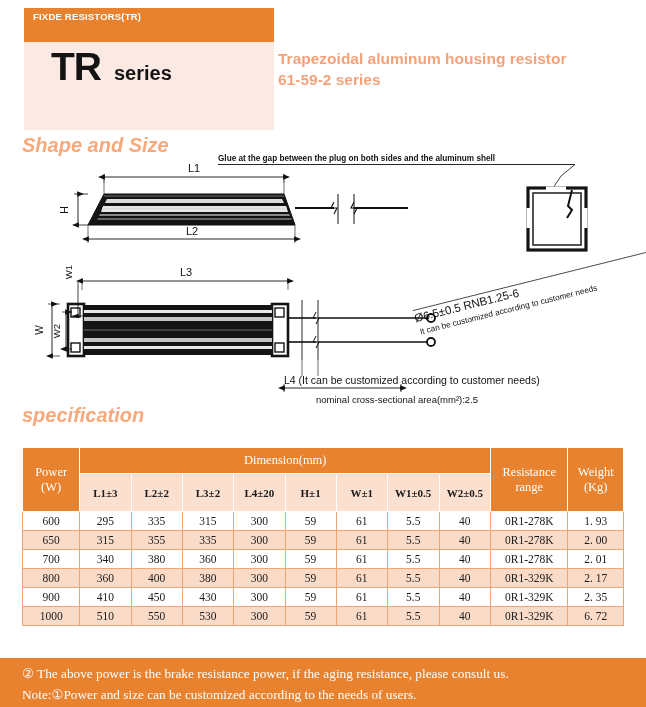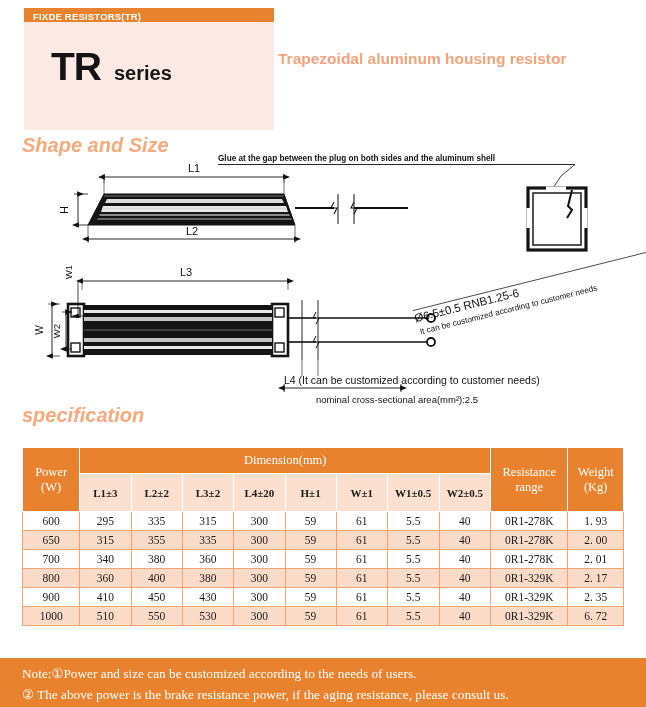--- a/index.html
+++ b/index.html
@@ -17,21 +17,21 @@
   
   #header-block {
     position: absolute;
     left: 24px; top: 8px;
     width: 250px; height: 122px;
     background: #FBEAE4;
   }
   #header-bar {
     position: absolute;
     left: 24px; top: 8px;
-    width: 250px; height: 14px;
+    width: 250px; height: 34px;
     background: #E8822E;
     color: #ffffff;
     font-size: 9.5px;
     font-weight: bold;
     letter-spacing: 0.2px;
     line-height: 17px;
     padding-left: 9px;
     font-family: "Liberation Sans", sans-serif;
   }
   #series-wrap {
@@ -154,20 +154,21 @@
 <body>
 
 <div id="header-block"></div>
 <div id="header-bar">FIXDE RESISTORS(TR)</div>
 <div id="series-wrap">
   <span id="series-code">TR</span><span id="series-word">series</span>
 </div>
 
 <div id="product-title">
   <div>Trapezoidal aluminum housing resistor</div>
+  <div>61-59-2 series</div>
 </div>
 
 <div id="shape-heading" class="section-heading">Shape and Size</div>
 <div id="spec-heading" class="section-heading">specification</div>
 
 <div id="drawing">
 <svg width="646" height="262" viewBox="0 0 646 262" xmlns="http://www.w3.org/2000/svg">
   <defs>
     <marker id="arrL" markerWidth="8" markerHeight="6" refX="7" refY="3" orient="auto">
       <path d="M8,0 L8,6 L0,3 z" fill="#111"></path>
@@ -412,15 +413,15 @@
           <td class="dim">5.5</td>
           <td class="dim">40</td>
           <td class="res">0R1-329K</td>
           <td class="wt">6. 72</td>
         </tr>
       </tbody>
   </table>
 </div>
 
 <div id="footer-note">
+  <div>② The above power is the brake resistance power, if the aging resistance, please consult us.</div>
   <div>Note:①Power and size can be customized according to the needs of users.</div>
-  <div>② The above power is the brake resistance power, if the aging resistance, please consult us.</div>
 </div>
 
 </body></html>

